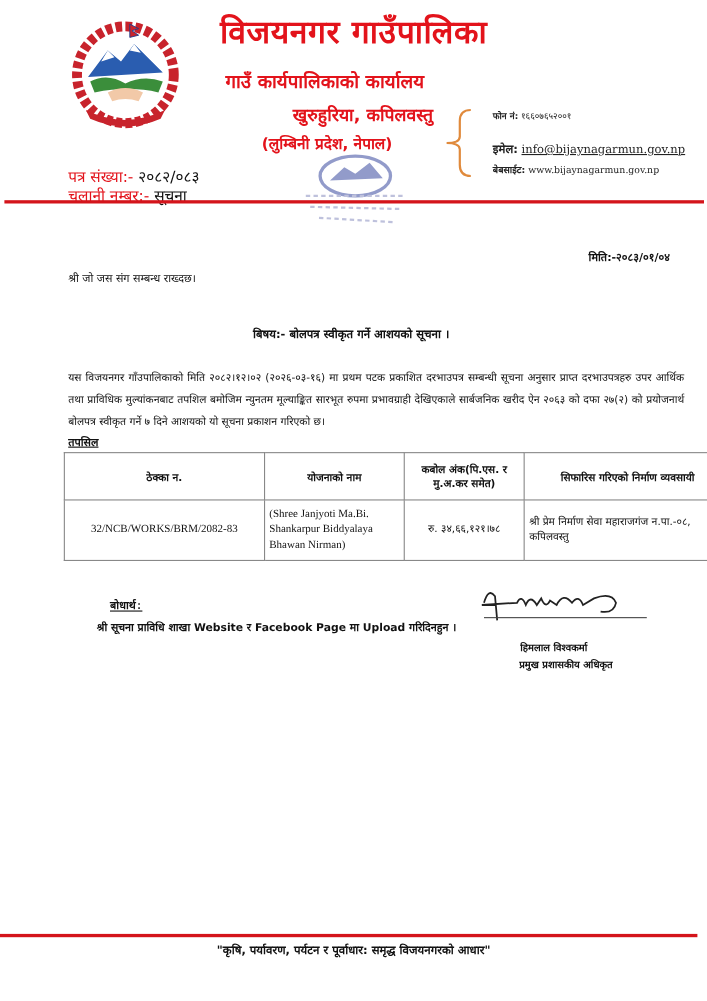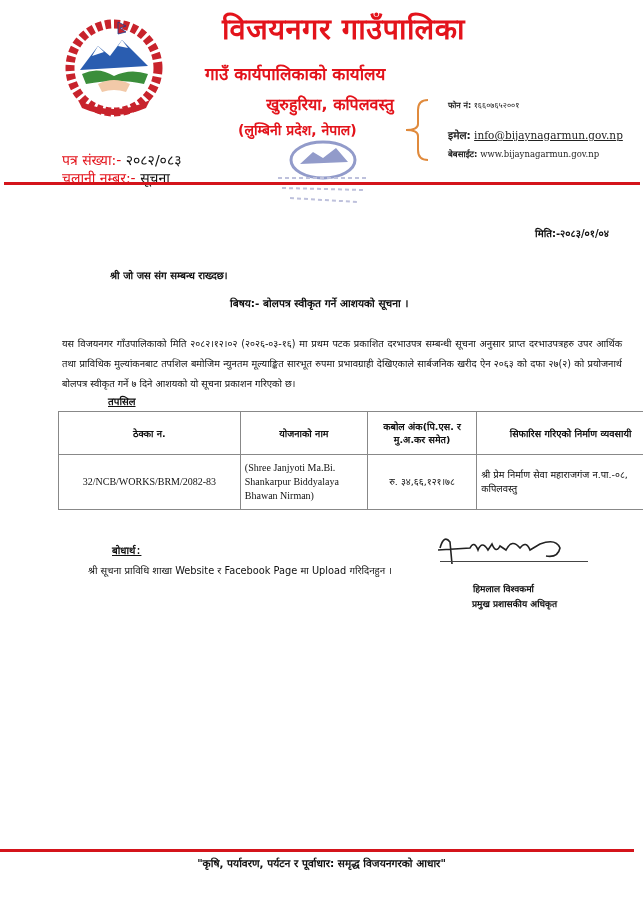--- a/index.html
+++ b/index.html
@@ -1,20 +1,20 @@
 <!DOCTYPE html>
 <html><head>
   <meta charset="utf-8">
   <style>
     html, body { margin: 0; padding: 0; background: #ffffff; }
     body { width: 643px; height: 910px; position: relative; overflow: hidden;
            font-family: "DejaVu Serif", "Liberation Serif", serif; color: #111; }
 
     .emblem { position: absolute; left: 58px; top: 18px; width: 112px; height: 100px; }
-    .head-title { position: absolute; left: 222px; top: 8px; width: 240px; text-align: center;
+    .head-title { position: absolute; left: 200px; top: 8px; width: 240px; text-align: center;
       color: #e3131b; font-family: "DejaVu Sans", sans-serif; font-size: 29px; font-weight: bold; letter-spacing: 0.5px; white-space: nowrap; }
     .head-sub { position: absolute; left: 205px; top: 62px; width: 245px; text-align: left;
       color: #e3131b; font-family: "DejaVu Sans", sans-serif; font-size: 17px; font-weight: bold; white-space: nowrap; }
     .head-addr { position: absolute; left: 240px; top: 93px; width: 180px; text-align: center;
       color: #e3131b; font-family: "DejaVu Sans", sans-serif; font-size: 16px; font-weight: bold; white-space: nowrap; }
     .head-prov { position: absolute; left: 238px; top: 120px; width: 180px; text-align: left;
       color: #e3131b; font-family: "DejaVu Sans", sans-serif; font-size: 14px; font-weight: bold; white-space: nowrap; }
 
     .brace { position: absolute; left: 400px; top: 98px; width: 30px; height: 64px; }
     .contact { position: absolute; left: 448px; font-size: 9px; white-space: nowrap; color: #222; }
@@ -27,35 +27,35 @@
     .ref { position: absolute; left: 62px; font-family: "DejaVu Sans", sans-serif; font-size: 14px; white-space: nowrap; }
     .ref .lbl { color: #e3131b; }
     .ref-1 { top: 150px; }
     .ref-2 { top: 168px; }
 
     .stamp { position: absolute; left: 268px; top: 138px; width: 110px; height: 70px; opacity: 0.55; }
 
     .rule-top { position: absolute; left: 4px; top: 182px; width: 636px; height: 3px; background: #d4141b; }
 
     .date { position: absolute; right: 34px; top: 226px; font-family: "DejaVu Sans", sans-serif; font-size: 10px; font-weight: bold; }
-    .salutation { position: absolute; left: 62px; top: 268px; font-family: "DejaVu Sans", sans-serif; font-size: 10px; font-weight: bold; margin-left: 48px; }
+    .salutation { position: absolute; left: 62px; top: 245px; font-family: "DejaVu Sans", sans-serif; font-size: 10px; font-weight: normal; }
     .subject { position: absolute; left: 230px; top: 296px; font-family: "DejaVu Sans", sans-serif; font-size: 10.5px; font-weight: bold; white-space: nowrap; }
 
     .body-para { position: absolute; left: 62px; top: 334px; width: 560px; font-family: "DejaVu Sans", sans-serif; font-size: 9.6px; line-height: 20px; text-align: justify; }
-    .tapsil { position: absolute; left: 62px; top: 394px; font-family: "DejaVu Sans", sans-serif; font-size: 10px; font-weight: bold; text-decoration: underline; margin-left: 46px; }
+    .tapsil { position: absolute; left: 62px; top: 394px; font-family: "DejaVu Sans", sans-serif; font-size: 10px; font-weight: bold; text-decoration: underline; }
 
     table.tender { position: absolute; left: 58px; top: 411px; width: 607px; border-collapse: collapse; font-size: 10px; }
     table.tender th, table.tender td { border: 1px solid #888; text-align: center; vertical-align: middle; padding: 3px 4px; }
     table.tender th { font-family: "DejaVu Sans", sans-serif; font-weight: bold; height: 36px; font-size: 9.5px; }
     table.tender td { height: 48px; font-family: "Liberation Serif", serif; font-size: 10px; line-height: 14px; text-align: center; }
     table.tender td.left { text-align: left; }
     table.tender td.dev { font-family: "DejaVu Sans", sans-serif; font-size: 9.5px; }
 
-    .cc-title { position: absolute; left: 112px; top: 543px; font-family: Liberation Mono, monospace; font-size: 10px; font-weight: bold; text-decoration: underline; }
-    .cc-text { position: absolute; left: 88px; top: 564px; font-family: "DejaVu Sans", sans-serif; font-size: 9.8px; white-space: nowrap; }
+    .cc-title { position: absolute; left: 100px; top: 543px; font-family: Liberation Mono, monospace; font-size: 10px; font-weight: bold; text-decoration: underline; }
+    .cc-text { position: absolute; left: 88px; top: 564px; font-family: "DejaVu Sans", sans-serif; font-size: 9.8px; white-space: nowrap; font-weight: bold; }
 
     .signature { position: absolute; left: 430px; top: 528px; width: 160px; height: 40px; }
     .sign-line { position: absolute; left: 440px; top: 561px; width: 148px; height: 1px; background: #444; }
     .signer-name { position: absolute; left: 473px; top: 582px; font-family: "DejaVu Sans", sans-serif; font-size: 9px; font-weight: bold; white-space: nowrap; }
     .signer-title { position: absolute; left: 472px; top: 597px; font-family: "DejaVu Sans", sans-serif; font-size: 9px; font-weight: bold; white-space: nowrap; }
 
     .rule-bottom { position: absolute; left: 0; top: 849px; width: 634px; height: 3px; background: #d4141b; }
     .motto { position: absolute; left: 0; width: 643px; top: 856px; text-align: center; font-family: "DejaVu Sans", sans-serif; font-size: 10.5px; font-weight: bold; }
   </style>
 </head>

